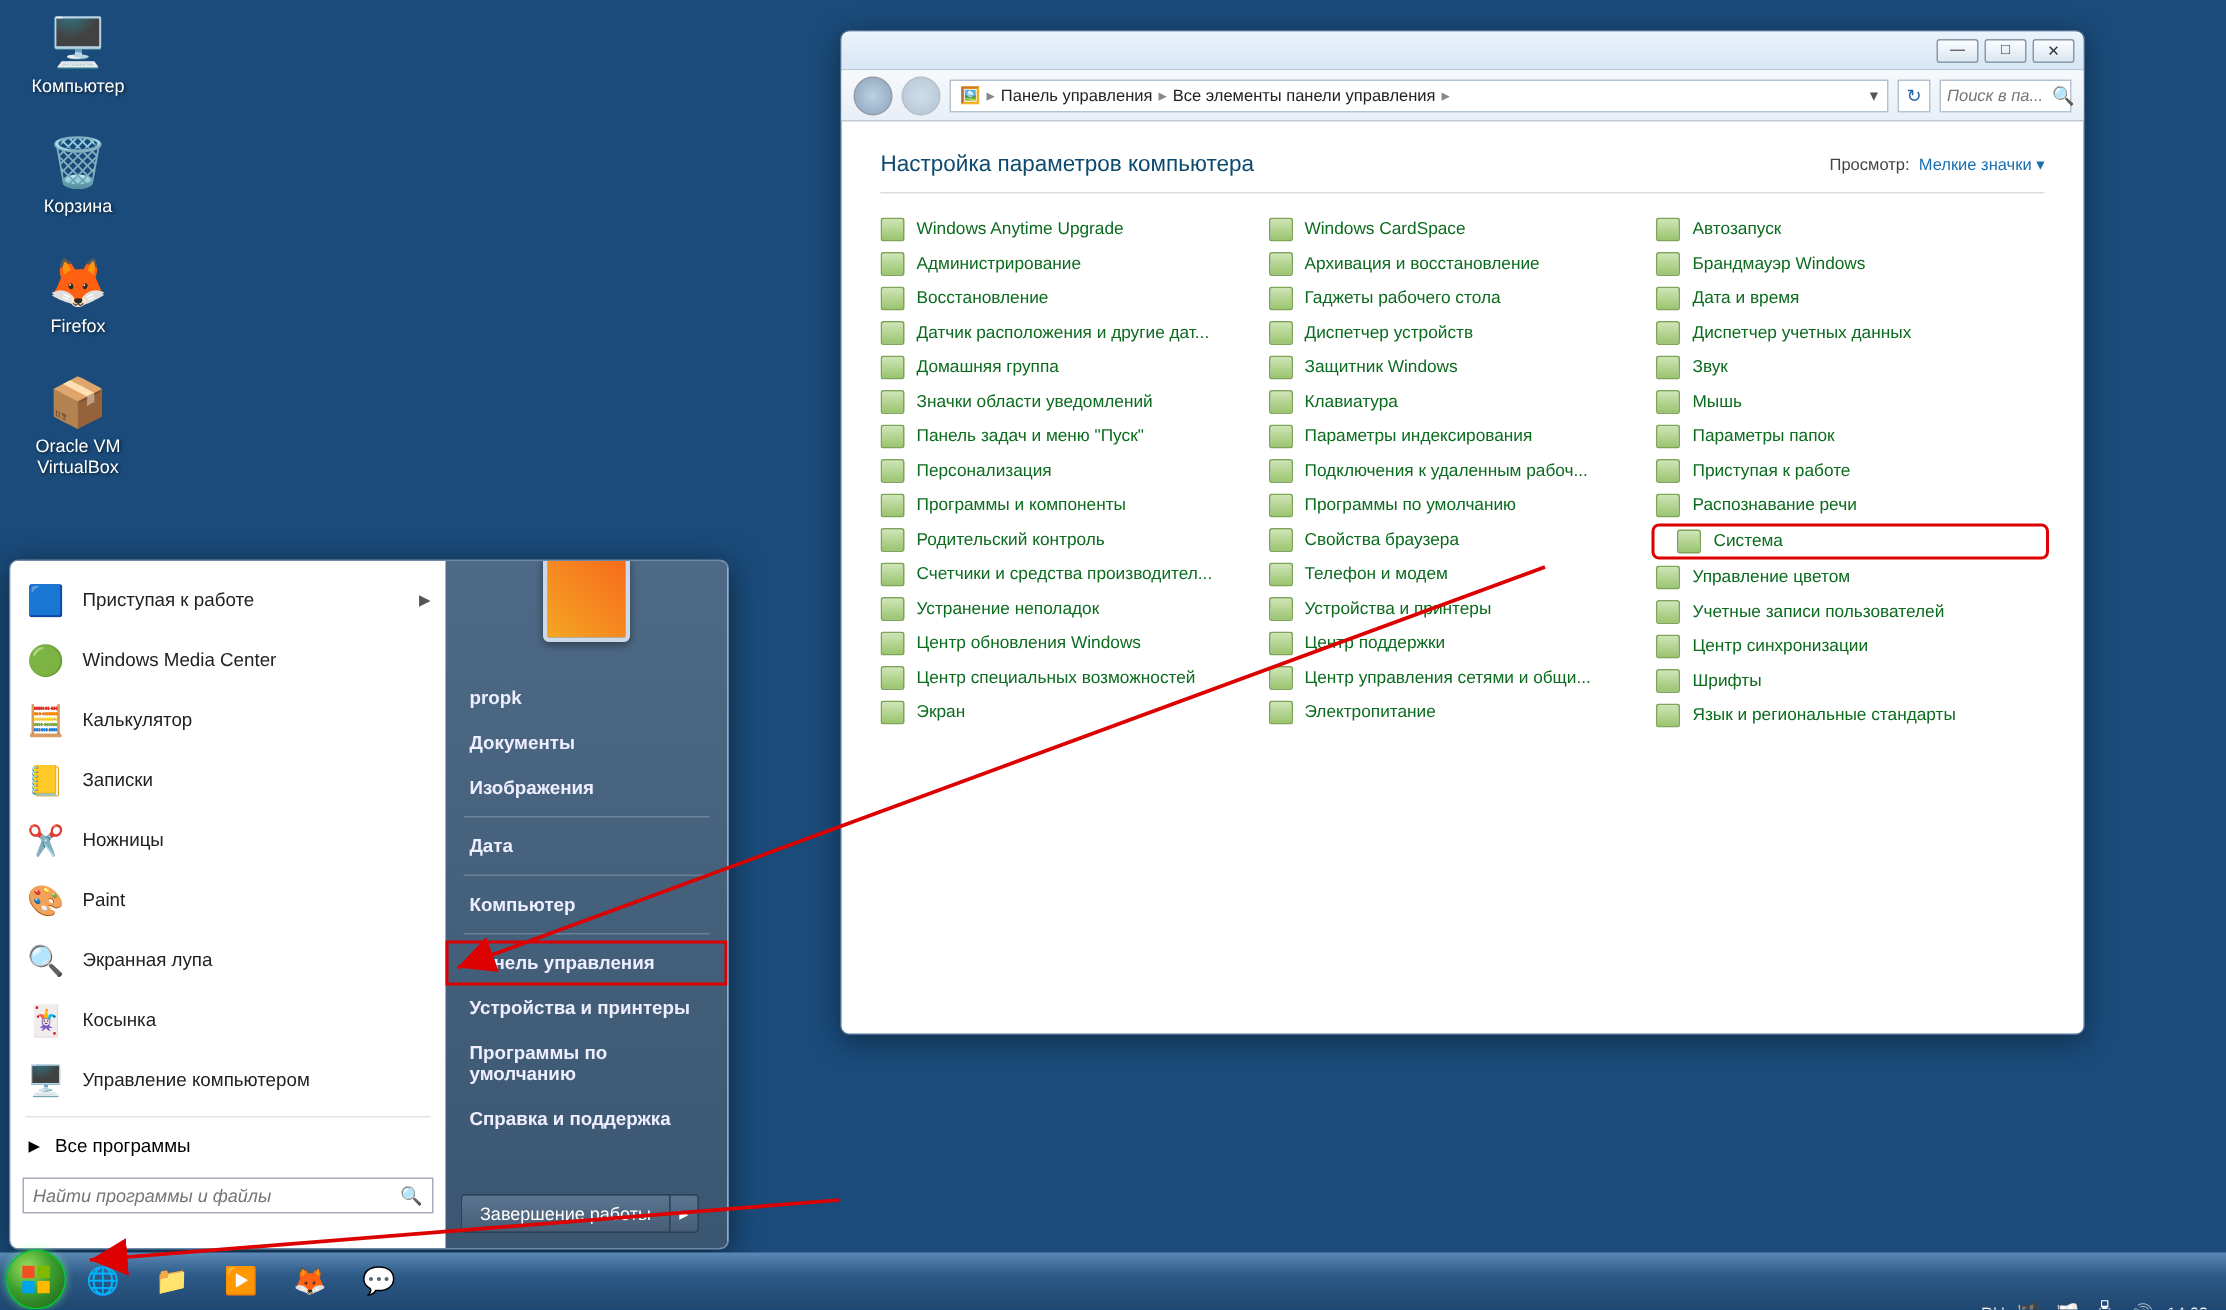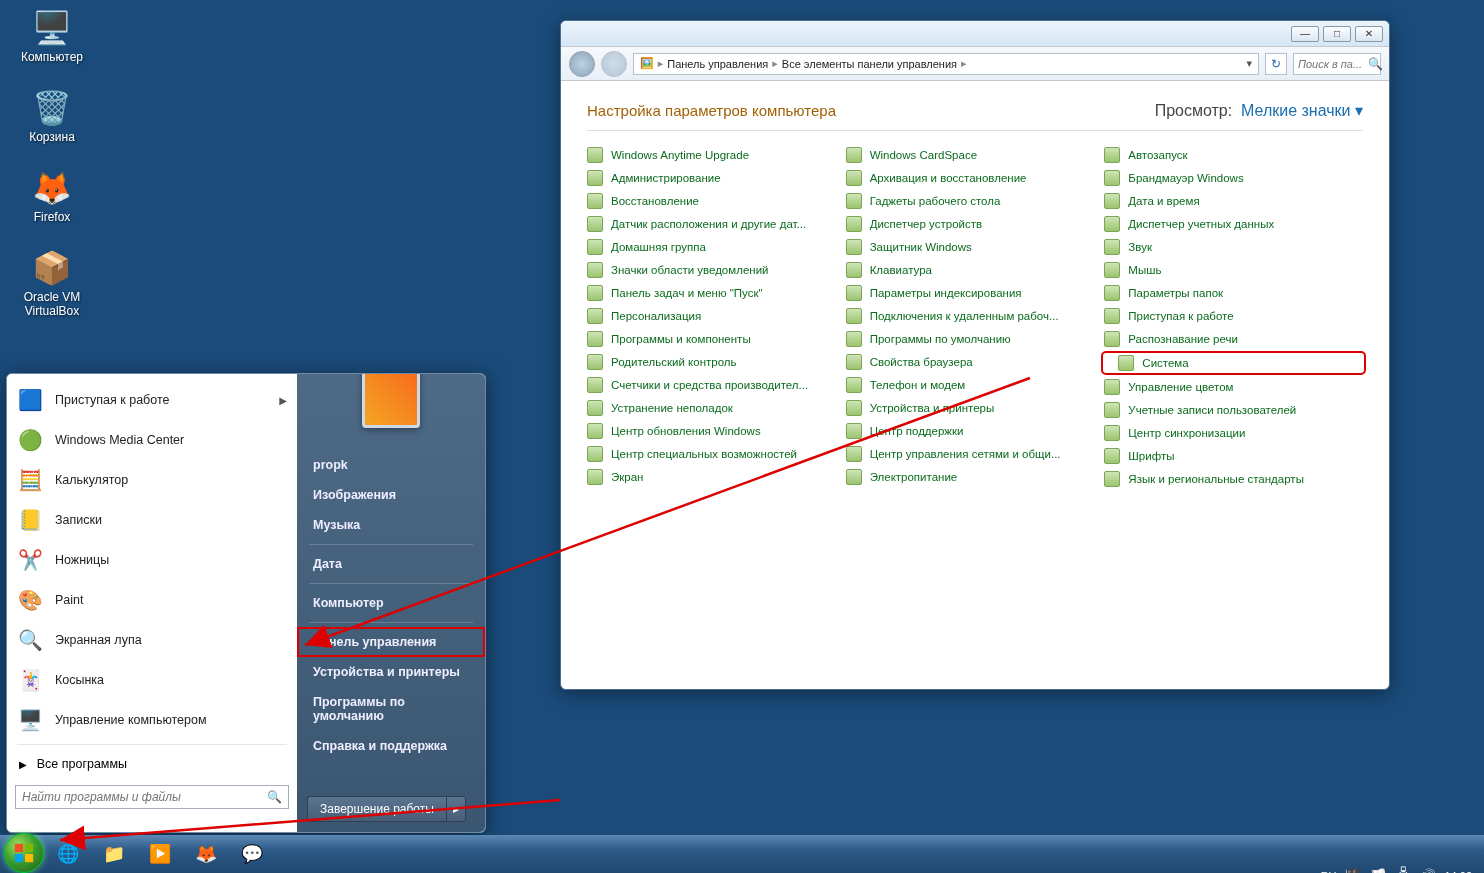--- a/index.html
+++ b/index.html
@@ -18,22 +18,22 @@
 .nav-circle { width:26px; height:26px; border-radius:50%; background:radial-gradient(#bcd0e0,#8aa5bd); border:1px solid #99a; cursor:pointer; }
 .breadcrumb { flex:1; height:22px; border:1px solid #b3c2d1; background:#fff; display:flex; align-items:center; padding:0 6px; font-size:11px; color:#222; gap:4px; }
 .breadcrumb .sep{ color:#888; }
 .nav-refresh{ width:22px; height:22px; border:1px solid #b3c2d1; background:#fff; display:flex; align-items:center; justify-content:center; color:#2a64a5; cursor:pointer; }
 .search-box { width:88px; height:22px; border:1px solid #b3c2d1; background:#fff; display:flex; align-items:center; padding:0 4px; }
 .search-box input { border:none; outline:none; width:70px; font-size:11px; font-style:italic; color:#888; }
 .search-box .mag { color:#2a64a5; margin-left:auto; }
 
 .cp-body { flex:1; padding:20px 26px; overflow:auto; }
 .cp-head { display:flex; justify-content:space-between; align-items:center; margin-bottom:10px; }
-.cp-title { color:#a16207; font-size:15px; }
-.cp-view { font-size:16px; color:#444; }
+.cp-title { color:#0c4a6e; font-size:15px; }
+.cp-view { font-size:11px; color:#444; }
 .cp-view a { color:#1a6fb0; text-decoration:none; }
 .cp-divider { height:1px; background:#dcdcdc; margin:6px 0 16px; }
 .cp-grid { display:grid; grid-template-columns:repeat(3,1fr); }
 .cp-col { display:flex; flex-direction:column; gap:7px; }
 .cp-item { display:flex; align-items:center; gap:8px; font-size:11.5px; color:#0b6b1e; cursor:pointer; white-space:nowrap; overflow:hidden; text-overflow:ellipsis; }
 .cp-item .ic { width:16px; height:16px; background:linear-gradient(#cfe5b7,#9bc46f); border:1px solid #7da558; border-radius:2px; flex-shrink:0; }
 .cp-item.highlighted { outline:2px solid #d00; outline-offset:1px; padding:1px 14px; border-radius:2px; }
 
 
 .start-menu { position:absolute; left:6px; bottom:40px; width:480px; height:460px; background:#fff; border:1px solid #6d8aa8; border-radius:6px; box-shadow:0 4px 20px rgba(0,0,0,.5); display:flex; overflow:hidden; }
@@ -362,22 +362,22 @@
     </div>
     <div class="sm-search">
       <input placeholder="Найти программы и файлы" style="">
       <span style="color:#2a64a5">🔍</span>
     </div>
   </div>
   <div class="sm-right">
     <div class="sm-avatar"></div>
     <div class="sm-rlist" id="sm-right-list">
         <div class="sm-ritem">propk</div>
+        <div class="sm-ritem">Документы</div>
         <div class="sm-ritem">Изображения</div>
-        <div class="sm-ritem">Музыка</div>
         <div class="sm-rsep"></div>
         <div class="sm-ritem">Дата</div>
         <div class="sm-rsep"></div>
         <div class="sm-ritem">Компьютер</div>
         <div class="sm-rsep"></div>
         <div class="sm-ritem highlighted">Панель управления</div>
         <div class="sm-ritem">Устройства и принтеры</div>
         <div class="sm-ritem">Программы по умолчанию</div>
         <div class="sm-ritem">Справка и поддержка</div>
       </div>

